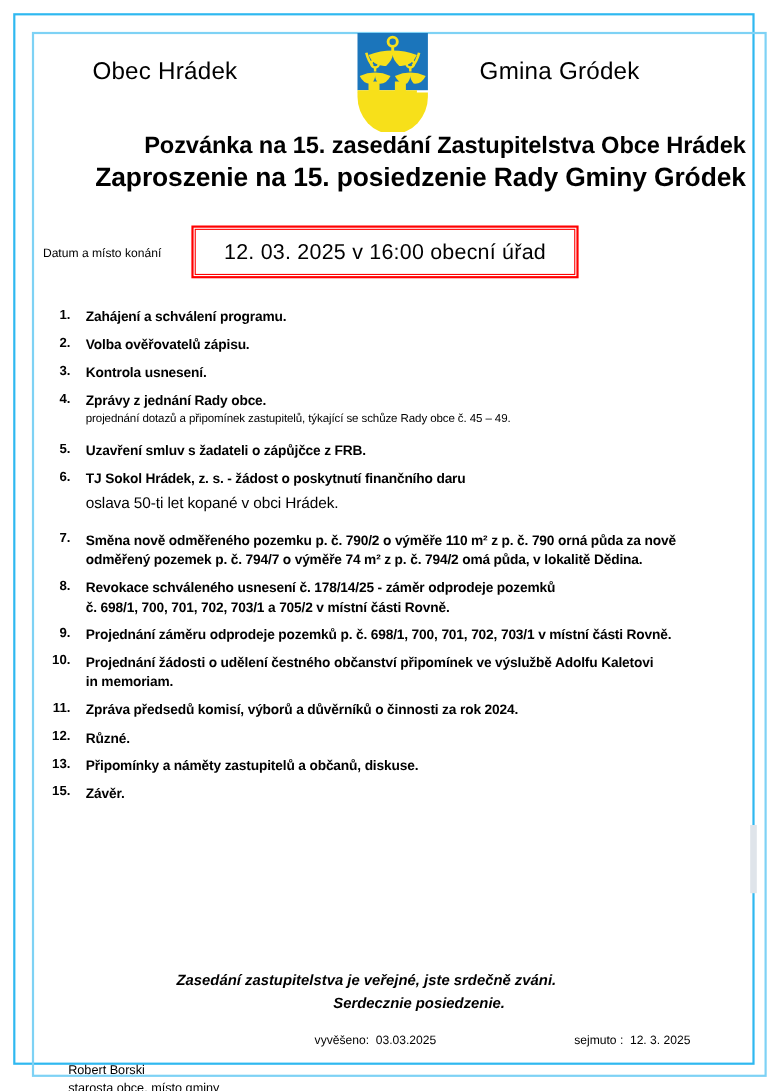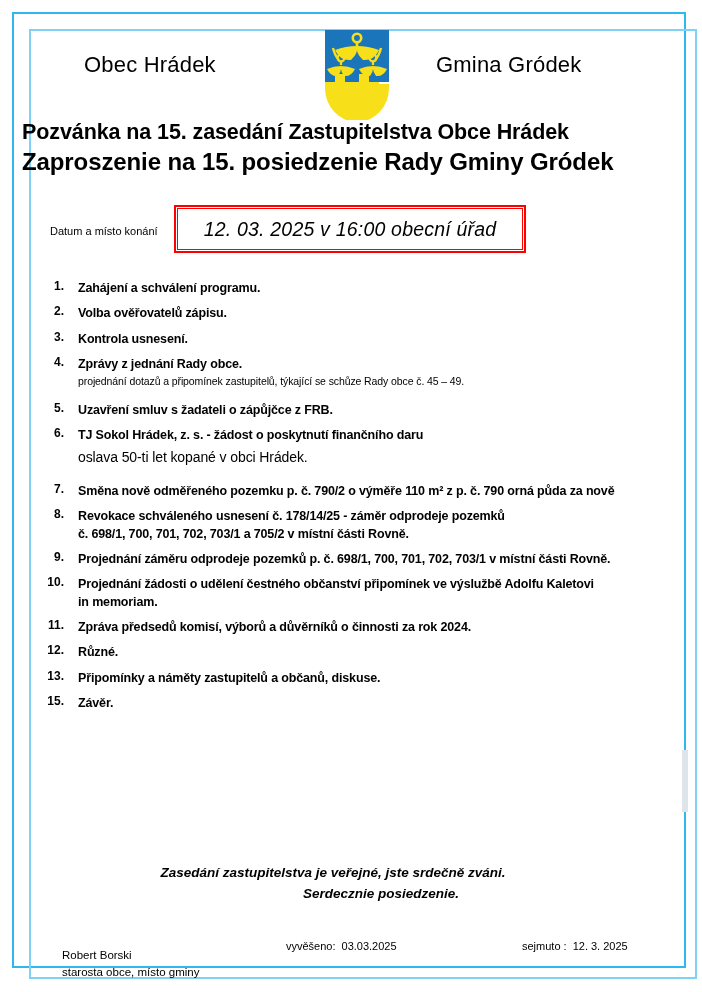--- a/index.html
+++ b/index.html
@@ -73,21 +73,21 @@
   .crest {
     position: absolute;
     left: 293px;
     top: 10px;
     width: 84px;
     height: 92px;
   }
 
   
   .title-block {
-    text-align: left;
+    text-align: right;
     margin-top: 6px;
   }
   .title-cz {
     font-size: 21.5px;
     font-weight: bold;
     letter-spacing: -0.1px;
     line-height: 1.18;
     white-space: nowrap;
   }
   .title-pl {
@@ -100,21 +100,21 @@
   }
 
   
   .date-row {
     position: relative;
     height: 62px;
     margin-top: 24px;
   }
   .date-label {
     position: absolute;
-    left: 28px;
+    left: 17px;
     top: 24px;
     font-size: 11px;
     font-weight: 400;
     white-space: nowrap;
   }
   .date-box {
     position: absolute;
     left: 152px;
     top: 4px;
     width: 352px;
@@ -131,21 +131,20 @@
     display: flex;
     align-items: center;
     justify-content: center;
   }
   .date-text {
     font-size: 19.5px;
     font-weight: 400;
     white-space: nowrap;
     letter-spacing: 0.2px;
     color: #000;
-    font-style: italic;
   }
 
   
   .agenda {
     margin-top: 16px;
     padding-left: 8px;
   }
   .agenda-item {
     position: relative;
     padding-left: 48px;
@@ -315,20 +314,21 @@
         <div class="agenda-line">Uzavření smluv s žadateli o zápůjčce z FRB.</div>
       </div>
       <div class="agenda-item gap-after">
         <div class="agenda-num">6.</div>
         <div class="agenda-line">TJ Sokol Hrádek, z. s. - žádost o poskytnutí finančního daru</div>
         <div class="agenda-sub tiny">oslava 50-ti let kopané v obci Hrádek.</div>
       </div>
       <div class="agenda-item">
         <div class="agenda-num">7.</div>
         <div class="agenda-line">Směna nově odměřeného pozemku p. č. 790/2 o výměře 110 m² z p. č. 790 orná půda za nově</div>
+        <div class="agenda-line">odměřený pozemek p. č. 794/7 o výměře 74 m² z p. č. 794/2 omá půda, v lokalitě Dědina.</div>
       </div>
       <div class="agenda-item">
         <div class="agenda-num">8.</div>
         <div class="agenda-line">Revokace schváleného usnesení č. 178/14/25 - záměr odprodeje pozemků</div>
         <div class="agenda-line">č. 698/1, 700, 701, 702, 703/1 a 705/2 v místní části Rovně.</div>
       </div>
       <div class="agenda-item">
         <div class="agenda-num">9.</div>
         <div class="agenda-line">Projednání záměru odprodeje pozemků p. č. 698/1, 700, 701, 702, 703/1 v místní části Rovně.</div>
       </div>

